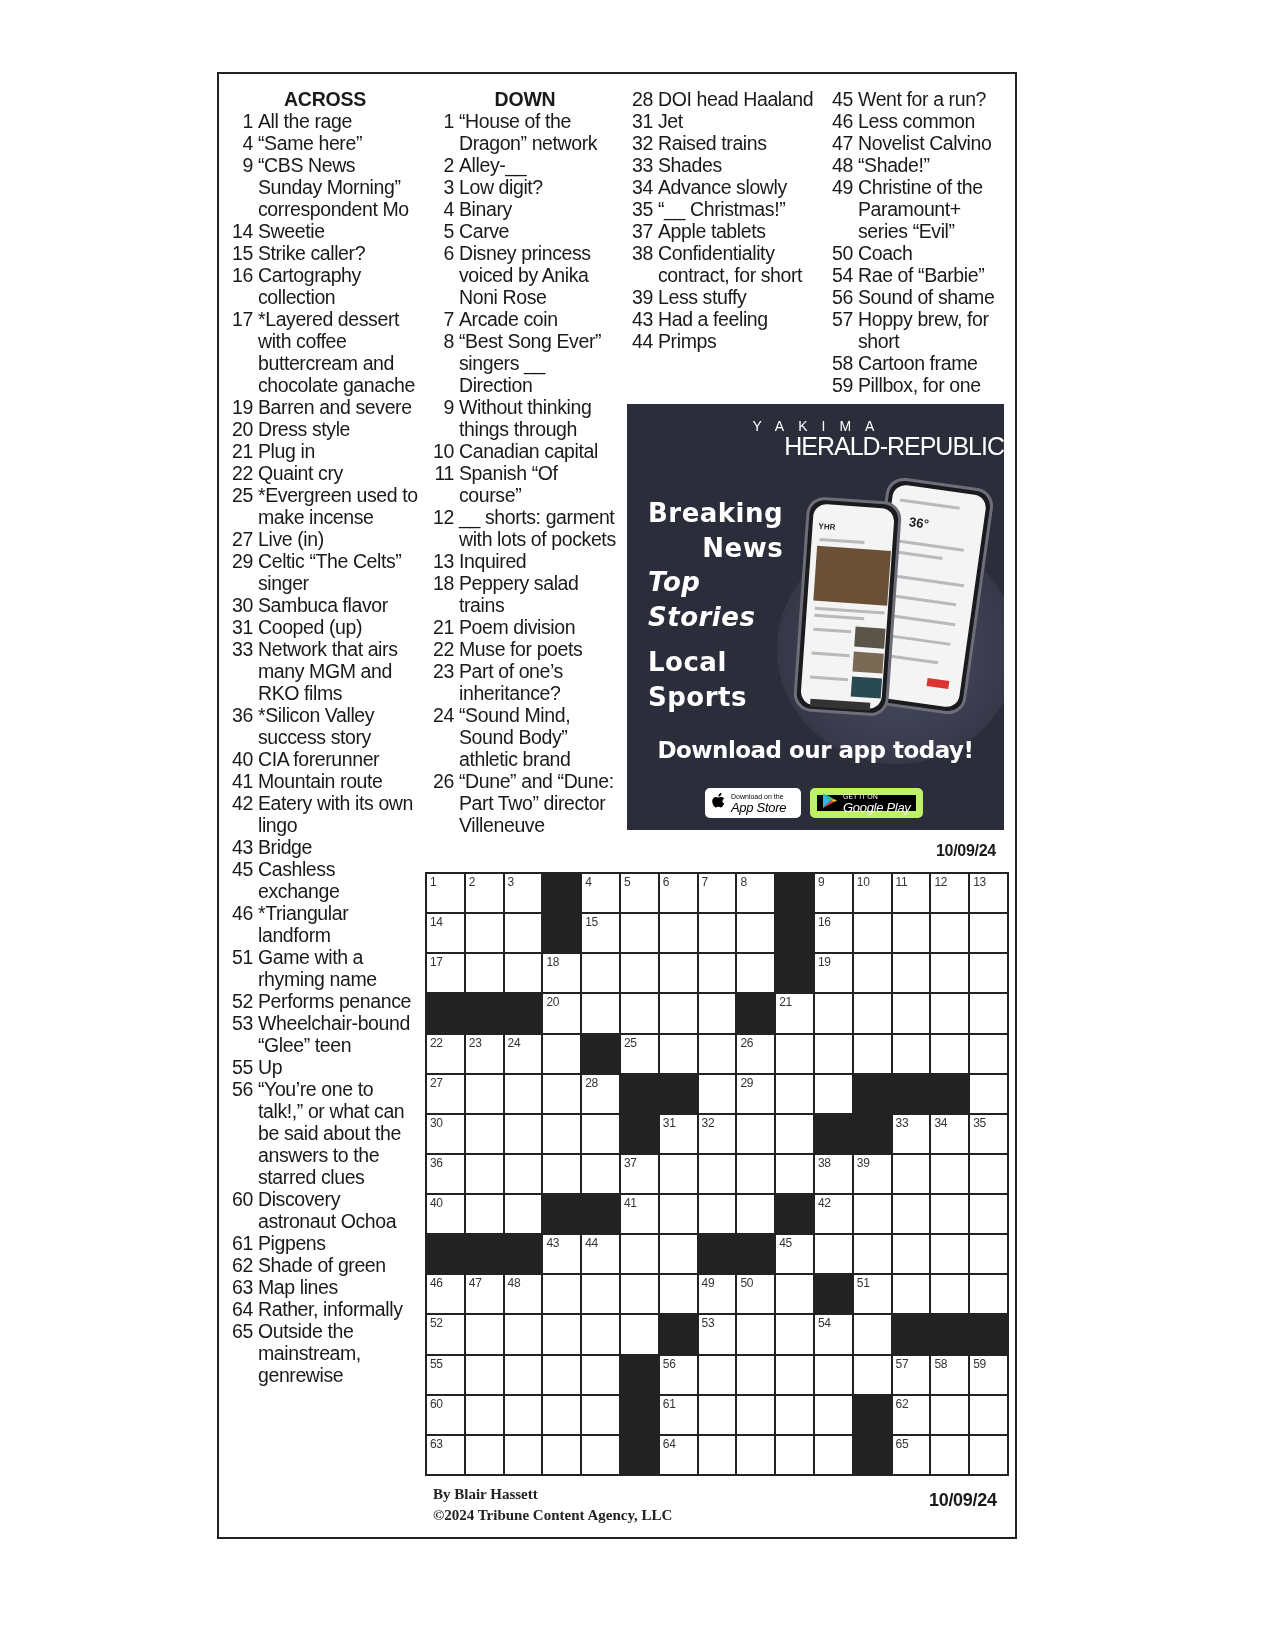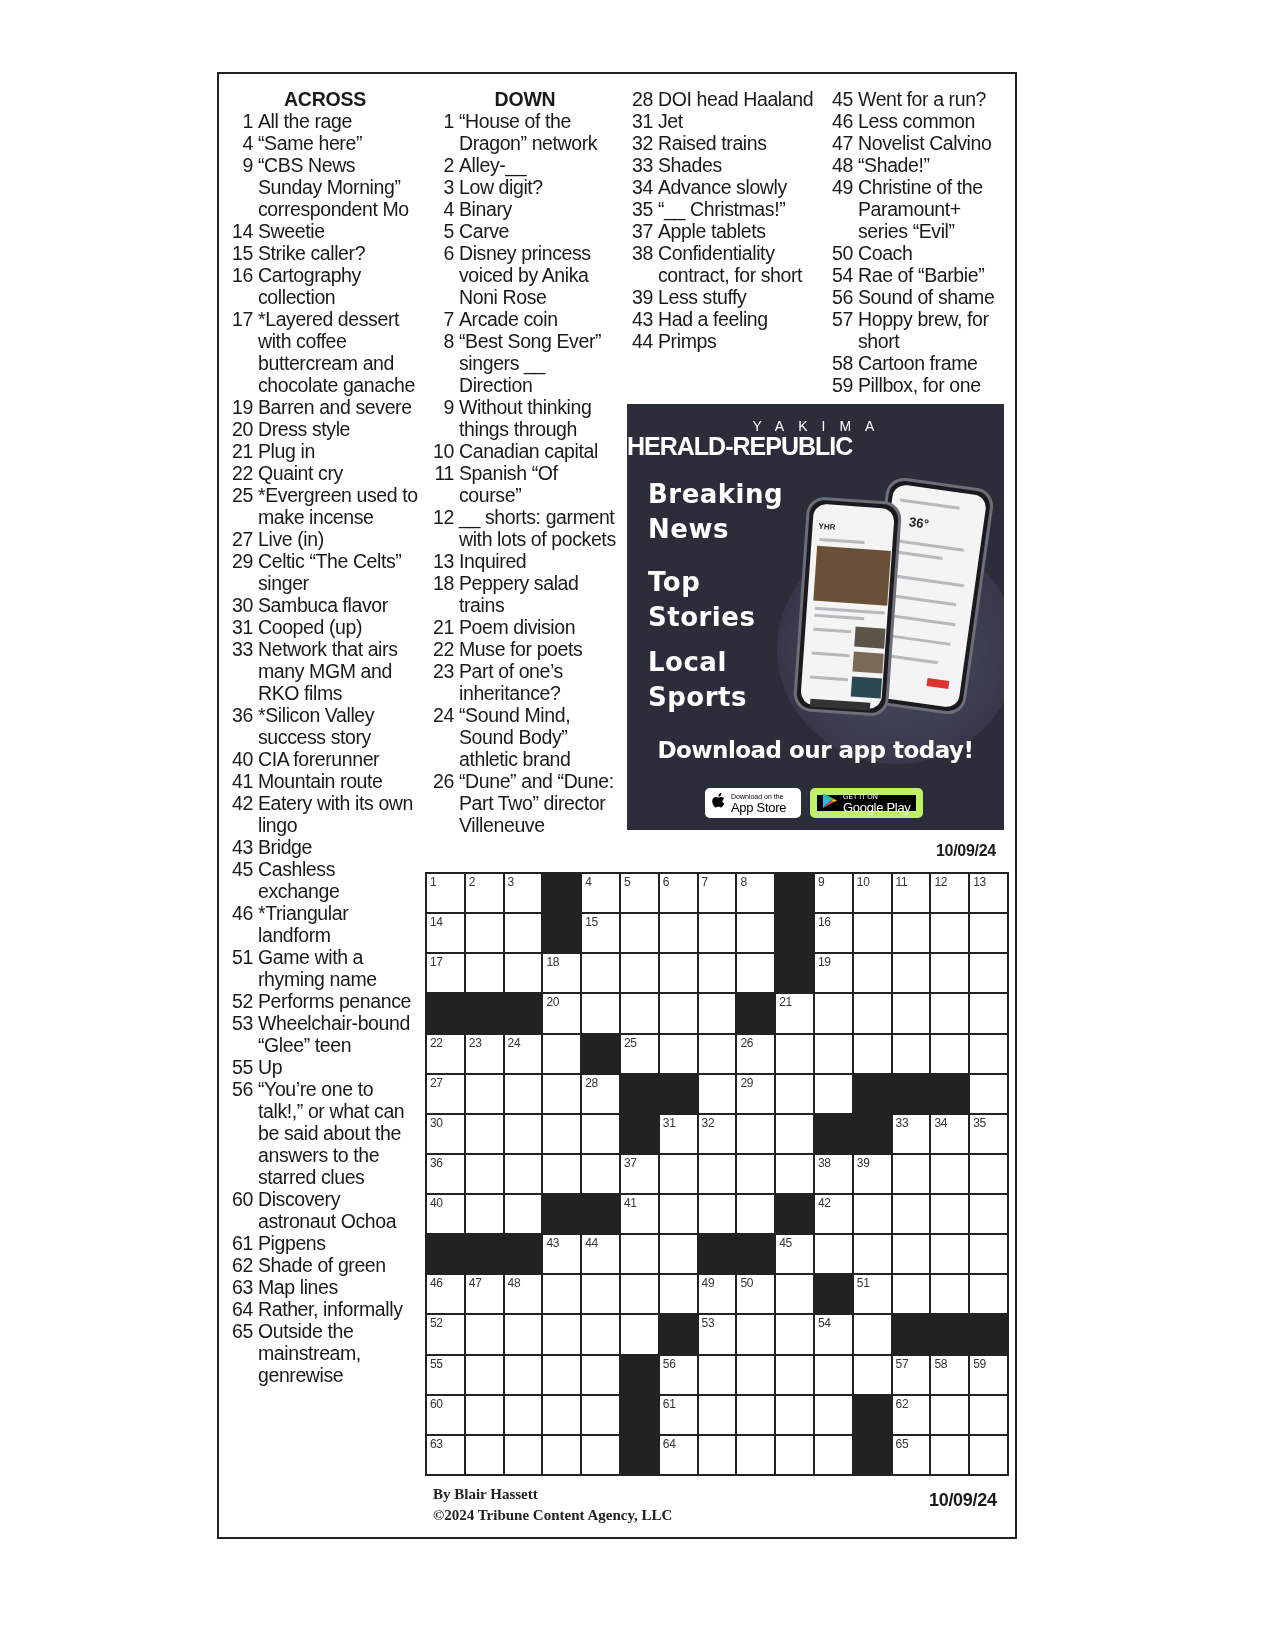--- a/index.html
+++ b/index.html
@@ -15,29 +15,29 @@
   #down { left:430px; top:88px; width:190px; }
   #down .num { width:24px; }
   #down2 { left:628px; top:88px; width:195px; }
   #down2 .num { width:25px; }
   #down3 { left:828px; top:88px; width:185px; }
   #down3 .num { width:25px; }
 
   .ad { position:absolute; left:627px; top:404px; width:377px; height:426px; background:#2b2d3b; overflow:hidden; color:#fff; }
   .ad-glow { position:absolute; left:150px; top:130px; width:240px; height:230px; border-radius:50%; background:radial-gradient(circle, #4a4d62 0%, #3a3c4e 60%, #2b2d3b 100%); }
   .ad-yakima { position:absolute; left:0; width:100%; top:14px; text-align:center; font-size:14px; letter-spacing:14px; padding-left:10px; box-sizing:border-box; font-weight:300; }
-  .ad-title { position:absolute; left:0; width:100%; top:28px; text-align:left; font-size:25px; letter-spacing:-1px; font-weight:bold; }
+  .ad-title { position:absolute; left:0; width:100%; top:28px; text-align:right; font-size:25px; letter-spacing:-1px; font-weight:normal; }
   .ad-tagline { position:absolute; left:21px; font-family:"DejaVu Sans", sans-serif; font-size:26px; line-height:35px; font-weight:bold; letter-spacing:0.5px; }
   .ad-cta { position:absolute; left:0; width:100%; top:333px; text-align:center; font-family:"DejaVu Sans", sans-serif; font-size:23px; font-weight:bold; letter-spacing:-0.5px; }
   .store { position:absolute; top:384px; height:30px; border-radius:5px; display:flex; align-items:center; box-sizing:border-box; }
   .store.apple { left:78px; width:96px; background:#fff; color:#000; }
   .store.google { left:183px; width:113px; background:#000; color:#fff; border:7px solid #bef264; }
   .store .ico { width:26px; text-align:center; font-size:18px; }
   .store .small { font-size:7px; line-height:8px; display:block; }
-  .store .big { font-size:13px; line-height:13px; display:block; letter-spacing:-0.3px; }
+  .store .big { font-size:13px; line-height:13px; display:block; letter-spacing:-0.3px;font-style:italic; }
   .phone { position:absolute; border-radius:18px; background:#1b1b1f; border:3px solid #6d6f78; box-sizing:border-box; overflow:hidden; }
   .phone-screen { position:absolute; left:4px; top:4px; right:4px; bottom:4px; border-radius:13px; background:#f4f4f4; }
   .ph-back { left:245px; top:78px; width:108px; height:228px; transform:rotate(8deg); }
   .ph-front { left:173px; top:95px; width:95px; height:215px; transform:rotate(4deg); }
   .ph-line { position:absolute; height:3px; background:#b9b9bd; left:8px; }
   .ph-img { position:absolute; background:#6a5036; }
   .ph-temp { position:absolute; font-size:13px; color:#222; font-weight:bold; }
 
   .date-top { position:absolute; left:936px; top:842px; font-size:16px; font-weight:bold; letter-spacing:-0.3px; }
   .grid { position:absolute; left:425px; top:872px; width:584px; height:604px; display:grid; grid-template-columns:repeat(15, 1fr); grid-template-rows:repeat(15, 1fr); border:2px solid #222; box-sizing:border-box; background:#222; gap:2px; }
@@ -376,25 +376,25 @@
         <span class="txt">Pillbox, for one</span>
       </div>
     </div>
 </div>
 
 <div class="ad">
   <div class="ad-glow"></div>
   <div class="ad-yakima">YAKIMA</div>
   <div class="ad-title">HERALD-REPUBLIC</div>
 
-  <div class="ad-tagline" style="top:73px;">
+  <div class="ad-tagline" style="top:92px;text-align:right;">
     <div>Breaking</div>
       <div>News</div>
   </div>
-  <div class="ad-tagline" style="top:161px;">
+  <div class="ad-tagline" style="top:161px;font-style:italic;">
     <div>Top</div>
       <div>Stories</div>
   </div>
   <div class="ad-tagline" style="top:241px;">
     <div>Local</div>
       <div>Sports</div>
   </div>
 
   <div class="phone ph-back">
     <div class="phone-screen">

